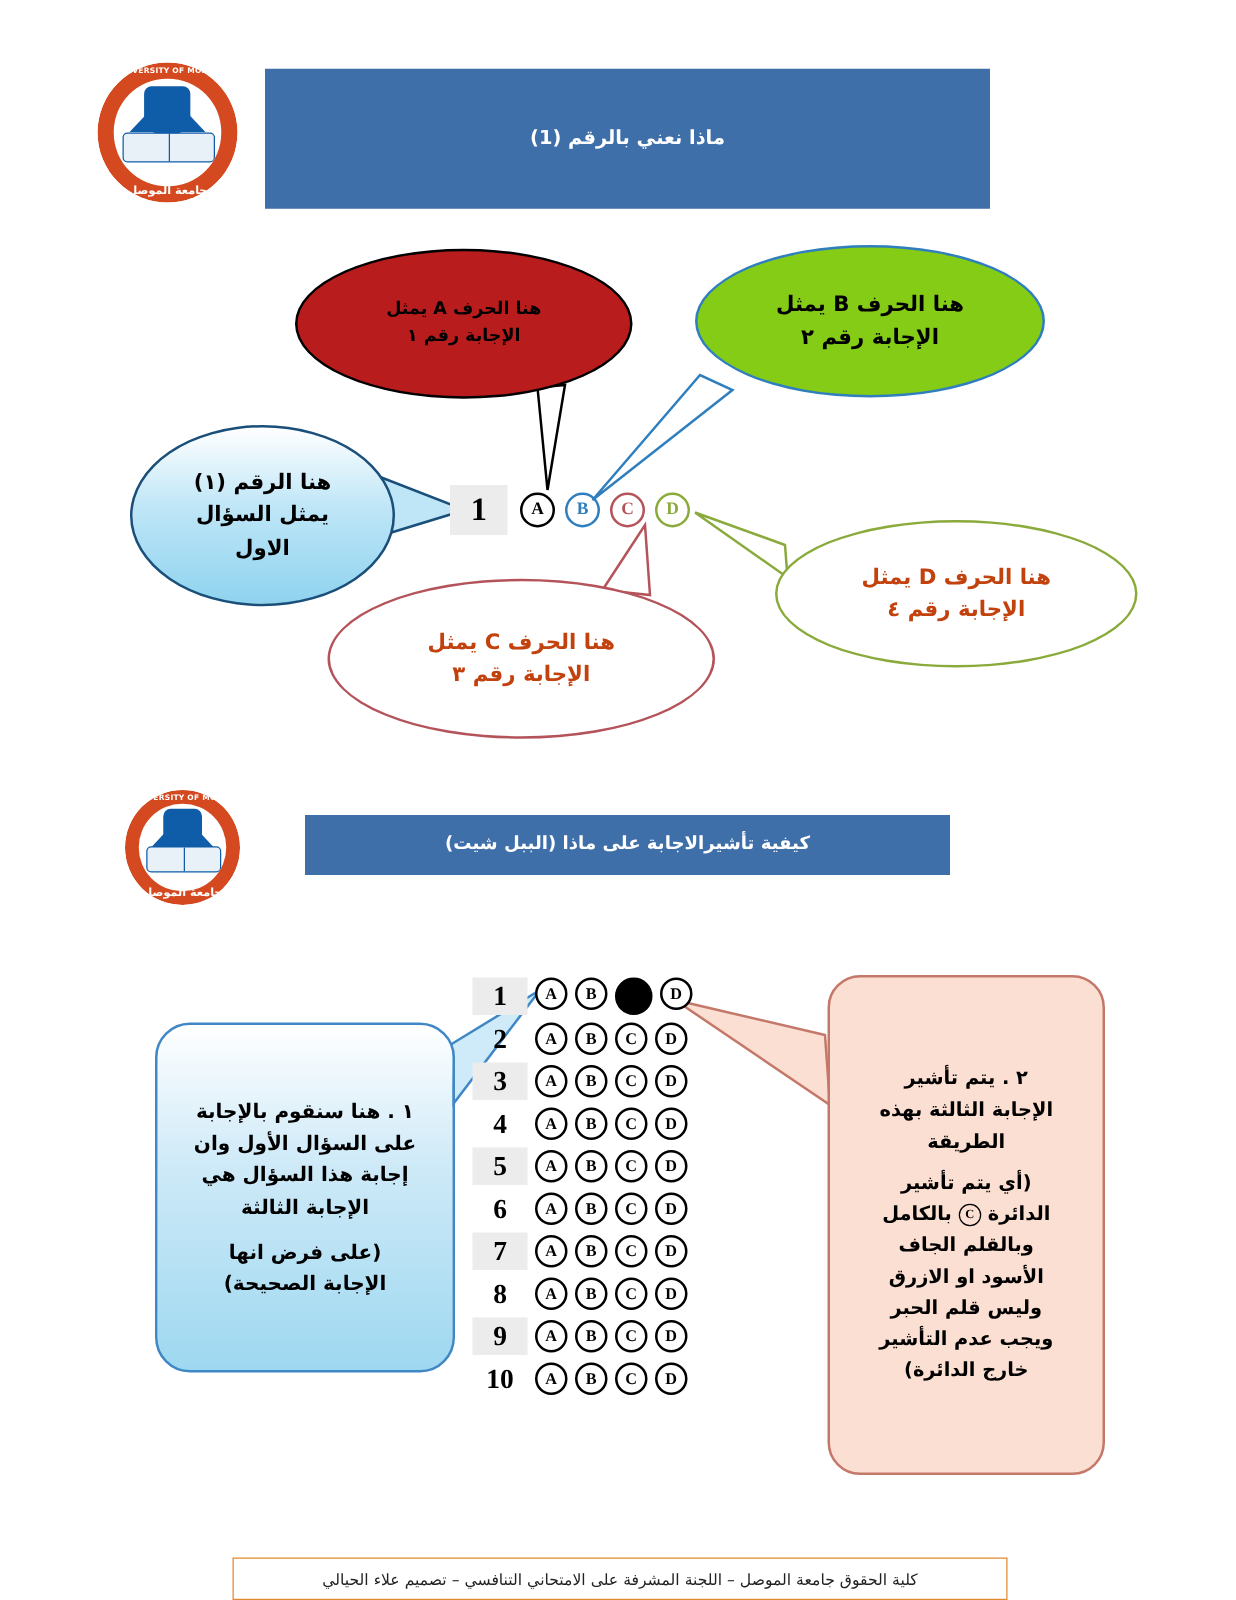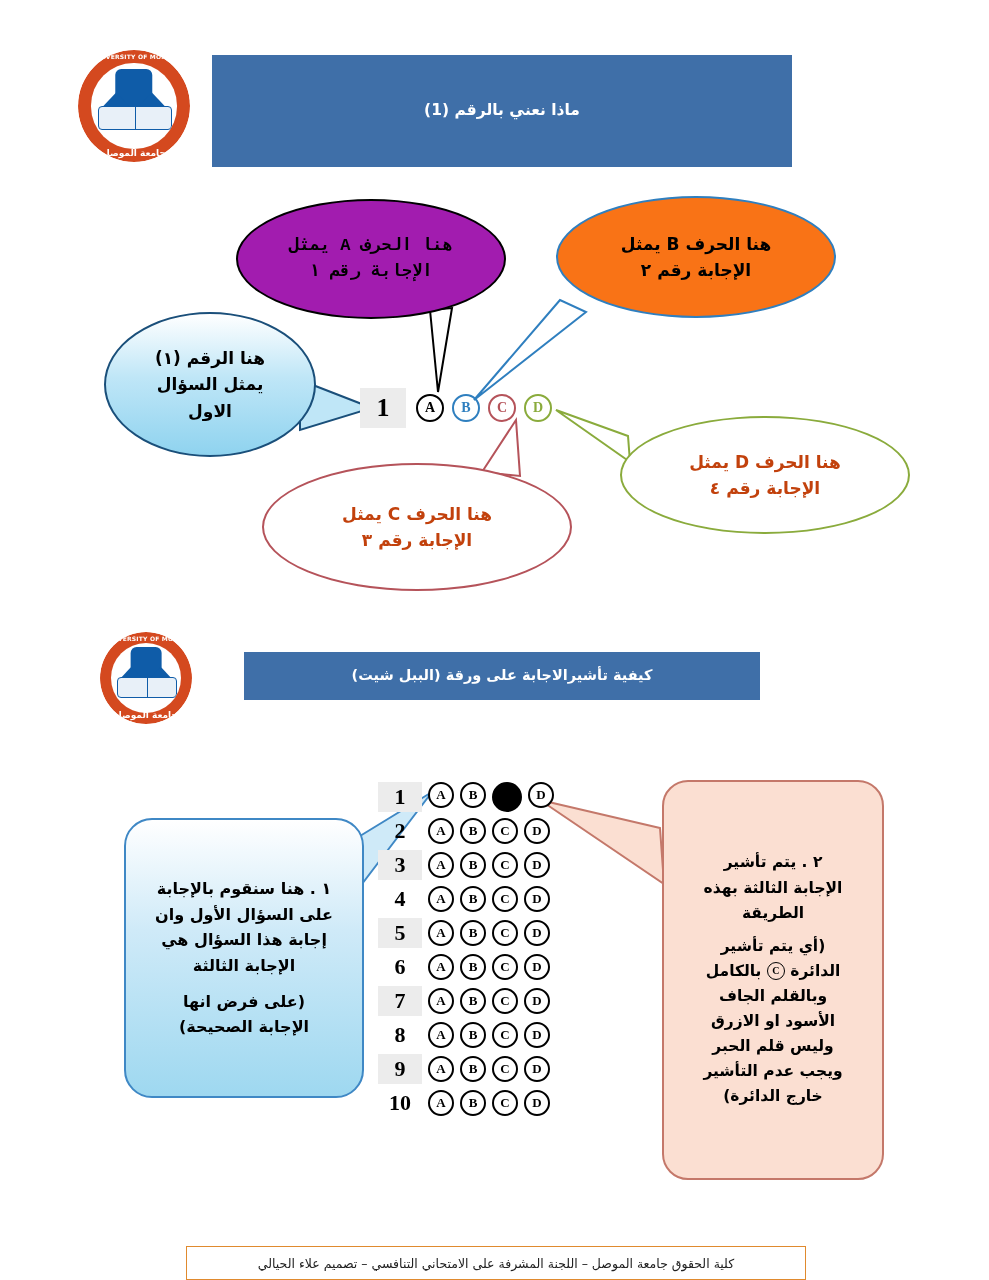--- a/index.html
+++ b/index.html
@@ -138,39 +138,38 @@
     font-weight: bold;
     box-sizing: border-box;
   }
   .bubble .line { display: block; width: 100%; }
 
   
   #bubble-a {
     left: 236px; top: 199px; width: 270px; height: 120px;
     border: 2px solid #000;
     border-radius: 50%;
-    background: #a21caf;
+    background: #b91c1c;
+    font-size: 14px;
+    line-height: 1.55;
+    color: #000;
+  }
+
+  #bubble-b {
+    left: 556px; top: 196px; width: 280px; height: 122px;
+    border: 2px solid #2f7fbf;
+    border-radius: 50%;
+    background: #84cc16;
     font-size: 17px;
     line-height: 1.55;
     color: #000;
-    font-family: Liberation Mono, monospace;
-  }
-
-  #bubble-b {
-    left: 556px; top: 196px; width: 280px; height: 122px;
-    border: 2px solid #2f7fbf;
-    border-radius: 50%;
-    background: #f97316;
-    font-size: 17px;
-    line-height: 1.55;
-    color: #000;
   }
 
   #bubble-num1 {
-    left: 104px; top: 312px; width: 212px; height: 145px;
+    left: 104px; top: 340px; width: 212px; height: 145px;
     border: 2px solid #1a4f7a;
     border-radius: 50%;
     background: linear-gradient(180deg,#ffffff 0%, #bfe6f7 45%, #8fd3ef 100%);
     font-size: 17px;
     line-height: 1.55;
     color: #000;
   }
 
   #bubble-c {
     left: 262px; top: 463px; width: 310px; height: 128px;
@@ -426,21 +425,21 @@
       <div class="shield"></div>
       <div class="mount"></div>
       <div class="mount2"></div>
       <div class="book"></div>
     </div>
     <div class="txt-top">UNIVERSITY OF MOSUL</div>
     <div class="txt-bot">جامعة الموصل</div>
   </div>
 
   <div class="header-bar" id="header2">
-    <span class="line">كيفية تأشيرالاجابة على ورقة (الببل شيت)</span>
+    <span class="line">كيفية تأشيرالاجابة على ماذا (الببل شيت)</span>
   </div>
 
   <div class="sheet" id="answer-sheet">
       <div class="sheet-row shaded">
         <div class="sheet-num">1</div>
         <div class="sheet-opts">
           <div class="sopt">A</div>
           <div class="sopt">B</div>
           <div class="sopt filled">C</div>
           <div class="sopt">D</div>

